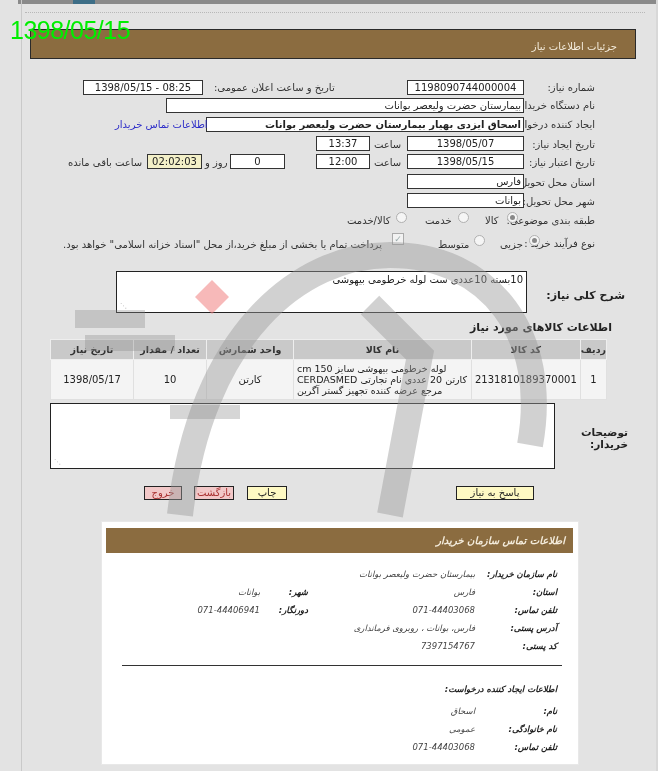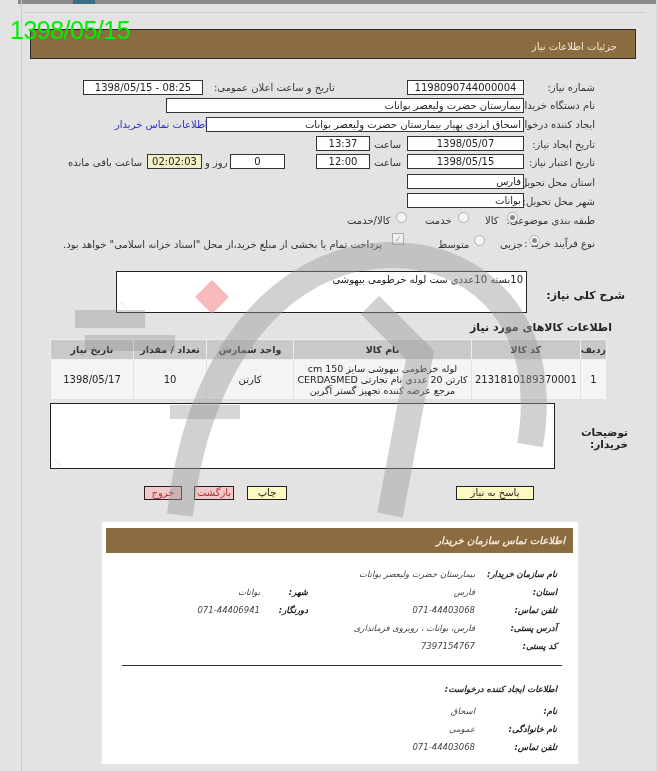--- a/index.html
+++ b/index.html
@@ -65,21 +65,21 @@
       direction: rtl; font-size: 10px;
     }
     table.items th {
       background: #c9c9c9; color: #333; font-weight: bold; height: 20px; border: 1px solid #eee;
       font-size: 9.5px;
     }
     table.items td {
       background: #f4f4f4; border: 1px solid #e0e0e0; text-align: center; height: 40px; color: #222;
       padding: 1px 3px;
     }
-    table.items td.name { text-align: center; font-size: 9.5px; line-height: 11px; margin-top: 47px; }
+    table.items td.name { text-align: left; font-size: 9.5px; line-height: 11px; margin-top: 47px; }
 
     .btn {
       position: absolute; height: 14px; border: 1px solid #222; font-size: 10px; line-height: 12px;
       text-align: center; direction: rtl; cursor: pointer; white-space: nowrap;
     }
     .btn.green { background: #fef9c3; }
     .btn.dgreen { background: #c8dcc0; }
     .btn.red { background: #f2c8c8; color: #a33; }
 
     .card {
@@ -115,21 +115,21 @@
 
 <div class="lbl" style="right:63px; top:82px;">شماره نیاز:</div>
 <div class="fld center" style="left:407px; top:80px; width:117px;">1198090744000004</div>
 <div class="lbl" style="left:214px; top:82px;">تاریخ و ساعت اعلان عمومی:</div>
 <div class="fld center" style="left:83px; top:80px; width:120px;">1398/05/15 - 08:25</div>
 
 <div class="lbl" style="right:63px; top:100px;">نام دستگاه خریدار:</div>
 <div class="fld" style="left:166px; top:98px; width:358px;">بیمارستان حضرت ولیعصر بوانات</div>
 
 <div class="lbl" style="right:63px; top:119px;">ایجاد کننده درخواست:</div>
-<div class="fld" style="left:206px; top:117px; width:318px;">اسحاق ایزدی بهیار بیمارستان حضرت ولیعصر بوانات</div>
+<div class="fld" style="left:206px; top:117px; width:318px;font-weight:bold;">اسحاق ایزدی بهیار بیمارستان حضرت ولیعصر بوانات</div>
 <div class="link" style="left:115px; top:119px;">اطلاعات تماس خریدار</div>
 
 <div class="lbl" style="right:63px; top:139px;">تاریخ ایجاد نیاز:</div>
 <div class="fld center" style="left:407px; top:136px; width:117px;">1398/05/07</div>
 <div class="lbl" style="left:374px; top:139px;">ساعت</div>
 <div class="fld center" style="left:316px; top:136px; width:54px;">13:37</div>
 
 <div class="lbl" style="right:63px; top:157px;">تاریخ اعتبار نیاز:</div>
 <div class="fld center" style="left:407px; top:154px; width:117px;">1398/05/15</div>
 <div class="lbl" style="left:374px; top:157px;">ساعت</div>

